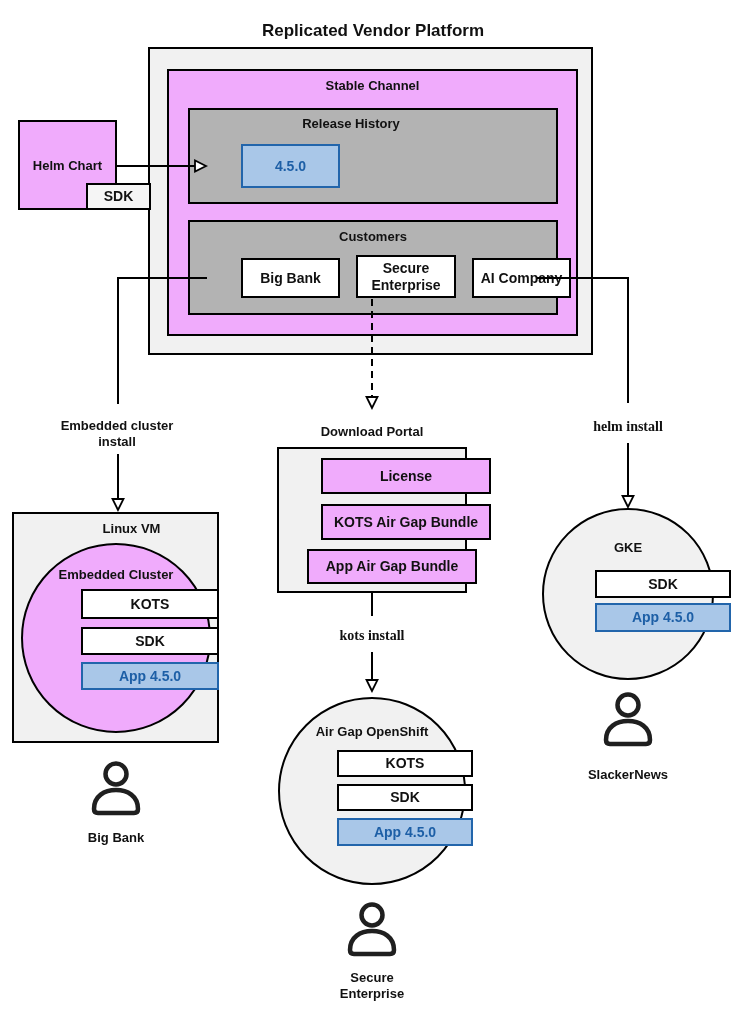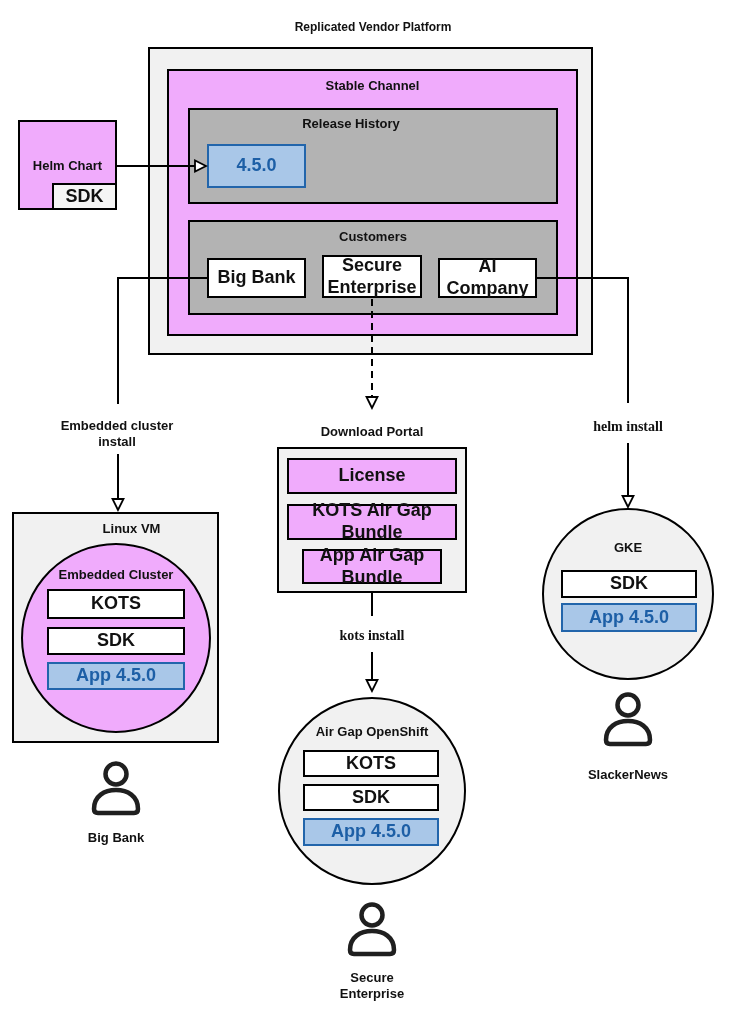--- a/index.html
+++ b/index.html
@@ -7,37 +7,37 @@
     position:relative; width:734px; height:1026px; background:#ffffff;
     font-family:"Liberation Sans", sans-serif; font-weight:bold; color:#111;
     overflow:hidden;
   }
   .box { position:absolute; border:2px solid #000; box-sizing:border-box; }
   .fill-xlight { background:#f1f1f1; }
   .fill-light  { background:#f0abfc; }
   .fill-mid    { background:#b3b3b3; }
   .fill-white  { background:#ffffff; }
   .cell { display:flex; align-items:center; justify-content:center;
-          font-size:18px; line-height:1.2; text-align:center; }
+          font-size:14px; line-height:1.2; text-align:center;margin-left:34px; }
   .blue { background:#a9c7e8; border-color:#2265ab; color:#1d5fa6; }
   .circle { border-radius:50%; }
   .lbl { position:absolute; text-align:center; font-size:13px; line-height:1.25; color:#111; }
   .mono { font-family:Liberation Serif, serif; font-size:14px; }
   svg.overlay { position:absolute; left:0; top:0; pointer-events:none; }
   svg.overlay path, svg.overlay polyline { fill:none; stroke:#000; stroke-width:2; }
   svg.overlay polygon { fill:#fff; stroke:#000; stroke-width:1.8; }
   .person { position:absolute; }
   .person circle, .person path { fill:none; stroke:#1f1f1f; stroke-width:4.5; stroke-linejoin:round; }
 </style>
 </head>
 <body>
 
 <div id="canvas">
 
-  <div class="lbl" style="left:173px; top:20px; width:400px; font-size:12px;">Replicated Vendor Platform</div>
+  <div class="lbl" style="left:173px; top:20px; width:400px; font-size:17px;">Replicated Vendor Platform</div>
 
   <div class="box fill-xlight" style="left:148px; top:47px; width:445px; height:308px;"></div>
 
   <div class="box fill-light" style="left:167px; top:69px; width:411px; height:267px;"></div>
   <div class="lbl" style="left:167px; top:78px; width:411px;">Stable Channel</div>
 
   <div class="box fill-mid" style="left:188px; top:108px; width:370px; height:96px;"></div>
   <div class="lbl" style="left:188px; top:116px; width:326px;">Release History</div>
   <div class="box cell blue" style="left:207px; top:144px; width:99px; height:44px;">4.5.0</div>
 
@@ -67,21 +67,21 @@
   <svg class="person" style="left:89px; top:760px;" width="54" height="58" viewBox="0 0 54 58">
     <circle cx="27" cy="14" r="10.5"></circle>
     <path d="M9 53 c-3 0 -4 -1.8 -4 -4 c0 -13 10.5 -19 22 -19 s22 6 22 19 c0 2.2 -1 4 -4 4 z"></path>
   </svg>
   <div class="lbl" style="left:56px; top:830px; width:120px;">Big Bank</div>
 
   <div class="lbl" style="left:292px; top:424px; width:160px;">Download Portal</div>
   <div class="box fill-xlight" style="left:277px; top:447px; width:190px; height:146px;"></div>
   <div class="box cell fill-light" style="left:287px; top:458px; width:170px; height:36px;">License</div>
   <div class="box cell fill-light" style="left:287px; top:504px; width:170px; height:36px;">KOTS Air Gap Bundle</div>
-  <div class="box cell fill-light" style="left:302px; top:549px; width:140px; height:35px;">App Air Gap Bundle</div>
+  <div class="box cell fill-light" style="left:273px; top:549px; width:170px; height:35px;">App Air Gap Bundle</div>
 
   <div class="lbl mono" style="left:292px; top:627px; width:160px;">kots install</div>
 
   <div class="box circle fill-xlight" style="left:278px; top:697px; width:188px; height:188px;"></div>
   <div class="lbl" style="left:278px; top:724px; width:188px;">Air Gap OpenShift</div>
   <div class="box cell fill-white" style="left:303px; top:750px; width:136px; height:27px;">KOTS</div>
   <div class="box cell fill-white" style="left:303px; top:784px; width:136px; height:27px;">SDK</div>
   <div class="box cell blue" style="left:303px; top:818px; width:136px; height:28px;">App 4.5.0</div>
 
   <svg class="person" style="left:345px; top:901px;" width="54" height="58" viewBox="0 0 54 58">

